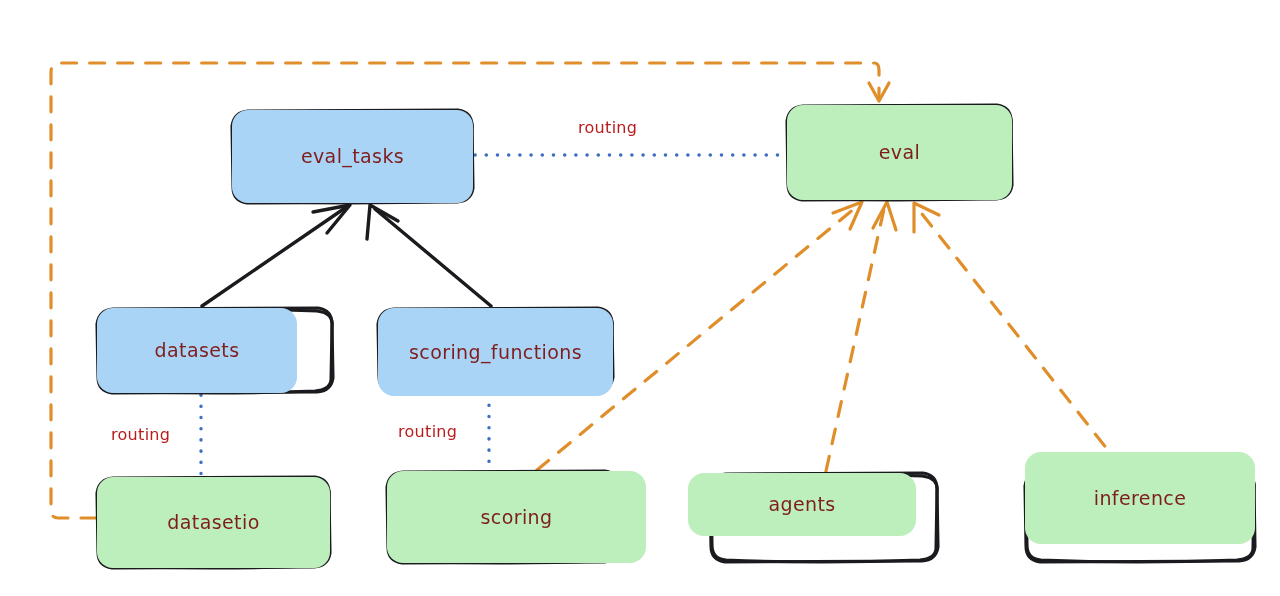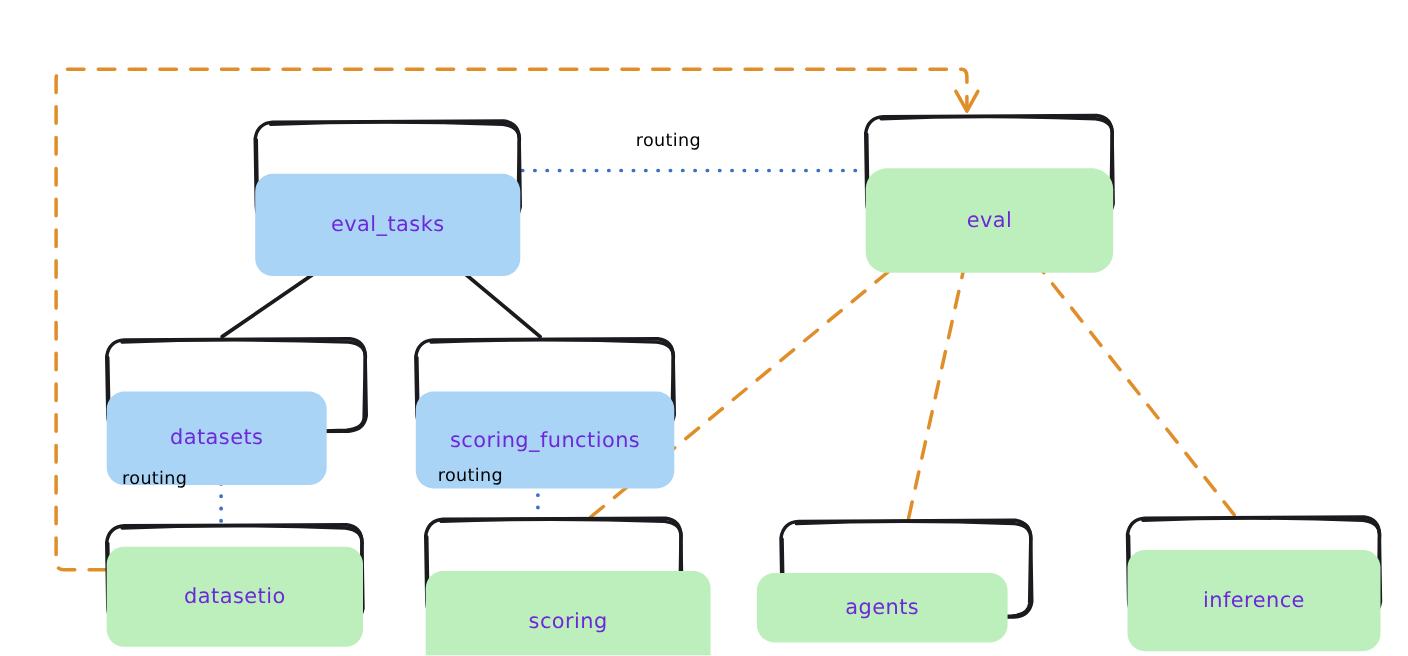--- a/index.html
+++ b/index.html
@@ -27,38 +27,37 @@
     pointer-events: none;
   }
   .node {
     position: absolute;
     box-sizing: border-box;
     display: flex;
     align-items: center;
     justify-content: center;
     text-align: center;
     border-radius: 16px;
-    color: #6d28d9;
+    color: #7f1d1d;
     font-size: 19px;
     letter-spacing: 0.4px;
     line-height: 1.1;
     user-select: none;
-    margin-top: 48px;
   }
   .node .node-label {
     position: relative;
     z-index: 3;
     padding: 0 10px;
   }
   .node.blue  { background: #aad4f5; }
   .node.green { background: #bdefbd; }
 
   .edge-label {
     position: absolute;
-    color: #000000;
+    color: #b91c1c;
     font-size: 16px;
     letter-spacing: 0.3px;
     white-space: nowrap;
     user-select: none;
     z-index: 5;
   }
 </style>
 </head>
 <body>
 
@@ -131,33 +130,33 @@
 
       <path d="M1041,471 L1240,470 Q1254,472 1254,486 L1255,547 Q1253,560 1239,561 L1040,562 Q1026,560 1026,546 L1025,486 Q1027,472 1041,471"></path>
       <path d="M1039,473 Q1137,469 1239,473 Q1256,475 1254,489 L1253,549 Q1252,559 1237,560 Q1136,564 1041,560 Q1027,559 1027,545 L1026,487"></path>
     </g>
   </svg>
 
   <div class="node blue" style="left:232px; top:110px; width:241px; height:93px;">
     <span class="node-label">eval_tasks</span>
   </div>
 
-  <div class="node green" style="left:787px; top:105px; width:225px; height:95px;border-radius:19px;">
+  <div class="node green" style="left:787px; top:105px; width:225px; height:95px;">
     <span class="node-label">eval</span>
   </div>
 
   <div class="node blue" style="left:97px; top:308px; width:200px; height:85px;">
     <span class="node-label">datasets</span>
   </div>
 
   <div class="node blue" style="left:378px; top:308px; width:235px; height:88px;">
     <span class="node-label">scoring_functions</span>
   </div>
 
-  <div class="node green" style="left:97px; top:449px; width:233px; height:91px;">
+  <div class="node green" style="left:97px; top:477px; width:233px; height:91px;">
     <span class="node-label">datasetio</span>
   </div>
 
   <div class="node green" style="left:387px; top:471px; width:259px; height:92px;">
     <span class="node-label">scoring</span>
   </div>
 
   <div class="node green" style="left:688px; top:473px; width:228px; height:63px;">
     <span class="node-label">agents</span>
   </div>

